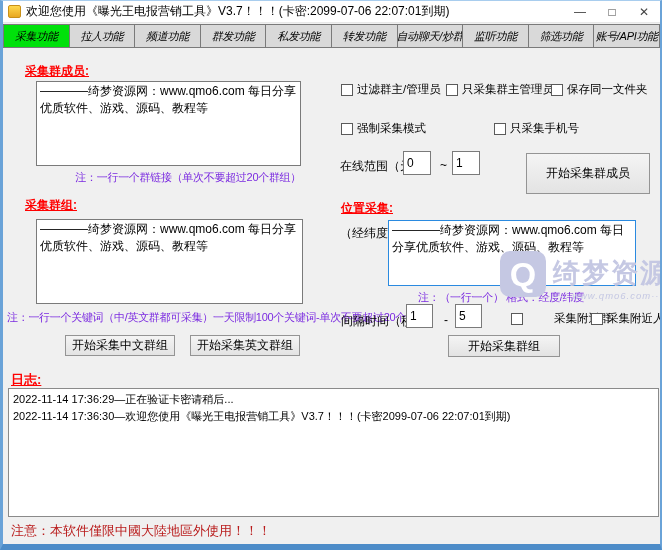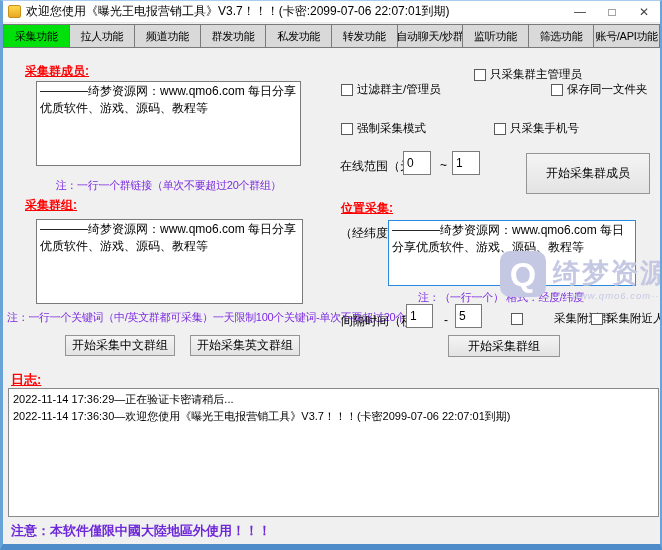--- a/index.html
+++ b/index.html
@@ -16,41 +16,41 @@
   .app-icon { width:13px; height:13px; background:linear-gradient(#ffd84d,#e8a820); border:1px solid #c89018;
     border-radius:2px; margin-right:5px; flex:none; }
   .title-text { font-size:12px; color:#000; white-space:nowrap; }
   .win-controls { margin-left:auto; display:flex; height:22px; }
   .win-btn { width:32px; height:22px; display:flex; align-items:center; justify-content:center;
     font-size:12px; color:#444; cursor:default; }
   
   .tabrow { position:absolute; left:0; top:23px; right:0; height:24px; display:flex; }
   .tab { flex:1 1 0; background:#d9d9d9; border:1px solid #7a7a7a; margin-left:-1px;
     display:flex; align-items:center; justify-content:center; font-size:11px; color:#000;
-    white-space:nowrap; overflow:hidden; letter-spacing:-0.3px; }
+    white-space:nowrap; overflow:hidden; letter-spacing:-0.3px;font-style:italic; }
   .tab:first-child { margin-left:0; }
   .tab.active { background:#00e10b; }
   
   .abs { position:absolute; }
   .red-label { font-size:12px; font-weight:bold; color:#ff0000; white-space:nowrap;text-decoration:underline; }
   .note { font-size:11px; color:#7b2be0; white-space:nowrap; letter-spacing:-0.3px; }
   textarea.box { background:#fff; border:1px solid #7a7a7a; resize:none; font-size:12px;
     font-family:"Liberation Sans","DejaVu Sans",sans-serif; color:#000; padding:1px 3px; line-height:1.45; outline:none; }
   textarea.box.focused { border:1px solid #2a8ae0; }
   .btn { background:linear-gradient(#f4f4f4,#e3e3e3); border:1px solid #949494; font-size:12px; color:#000;
     display:flex; align-items:center; justify-content:center; white-space:nowrap; cursor:default; }
   input.num { background:#fff; border:1px solid #7a7a7a; font-size:12px; padding:2px 3px;
     font-family:"Liberation Sans","DejaVu Sans",sans-serif; outline:none; }
   .plain { font-size:12px; color:#000; white-space:nowrap; }
   .cb-item { display:flex; align-items:center; font-size:11.5px; color:#000; white-space:nowrap; }
   .cb { width:12px; height:12px; background:#fff; border:1px solid #5a5a5a; margin-right:4px; flex:none; }
   
   .logbox { background:#fff; border:1px solid #8a8a8a; font-size:11px; color:#000; padding:2px 4px;
     line-height:1.5; overflow:hidden; }
-  .footer-notice { font-size:13px; font-weight:bold; color:#6d28d9; white-space:nowrap; }
+  .footer-notice { font-size:13px; font-weight:normal; color:#b91c1c; white-space:nowrap; }
   
   .wm { pointer-events:none; color:#c5c8e3; }
   .wm-logo { width:46px; height:46px; border-radius:10px; background:#c5c8e3; color:#ffffff;
     display:flex; align-items:center; justify-content:center; font-size:34px; font-weight:bold; }
   .wm-text { font-size:27px; font-weight:bold; letter-spacing:2px; white-space:nowrap; }
   .wm-url { font-size:9.5px; font-style:italic; letter-spacing:1px; white-space:nowrap; }
 </style>
 </head>
 <body>
 
@@ -74,33 +74,33 @@
     <div class="tab">私发功能</div>
     <div class="tab">转发功能</div>
     <div class="tab">自动聊天/炒群</div>
     <div class="tab">监听功能</div>
     <div class="tab">筛选功能</div>
     <div class="tab">账号/API功能</div>
   </div>
 
   <div class="abs red-label" style="left:22px; top:62px;">采集群成员:</div>
   <textarea class="abs box" style="left: 33px; top: 80px; width: 265px; height: 85px;">————绮梦资源网：www.qmo6.com 每日分享优质软件、游戏、源码、教程等</textarea>
-  <div class="abs note" style="left:33px; top:169px; width:265px; text-align:center;margin-top:8px;">注：一行一个群链接（单次不要超过20个群组）</div>
+  <div class="abs note" style="left:33px; top:169px; width:265px; text-align:right;">注：一行一个群链接（单次不要超过20个群组）</div>
 
   <div class="abs red-label" style="left:22px; top:196px;">采集群组:</div>
   <textarea class="abs box" style="left: 33px; top: 218px; width: 267px; height: 85px;">————绮梦资源网：www.qmo6.com 每日分享优质软件、游戏、源码、教程等</textarea>
   <div class="abs note" style="left:4px; top:309px; width:332px;">注：一行一个关键词（中/英文群都可采集）一天限制100个关键词-单次不要超过20个词</div>
   <div class="abs btn" style="left:62px; top:334px; width:110px; height:21px;">开始采集中文群组</div>
   <div class="abs btn" style="left:187px; top:334px; width:110px; height:21px;">开始采集英文群组</div>
 
   <div class="abs cb-item" style="left:338px; top:81px;">
     <span class="cb"></span>
     <span>过滤群主/管理员</span>
   </div>
-  <div class="abs cb-item" style="left:443px; top:66px;margin-left:28px;">
+  <div class="abs cb-item" style="left:443px; top:81px;">
     <span class="cb"></span>
     <span>只采集群主管理员</span>
   </div>
   <div class="abs cb-item" style="left:548px; top:81px;">
     <span class="cb"></span>
     <span>保存同一文件夹</span>
   </div>
   <div class="abs cb-item" style="left:338px; top:120px;">
     <span class="cb"></span>
     <span>强制采集模式</span>

